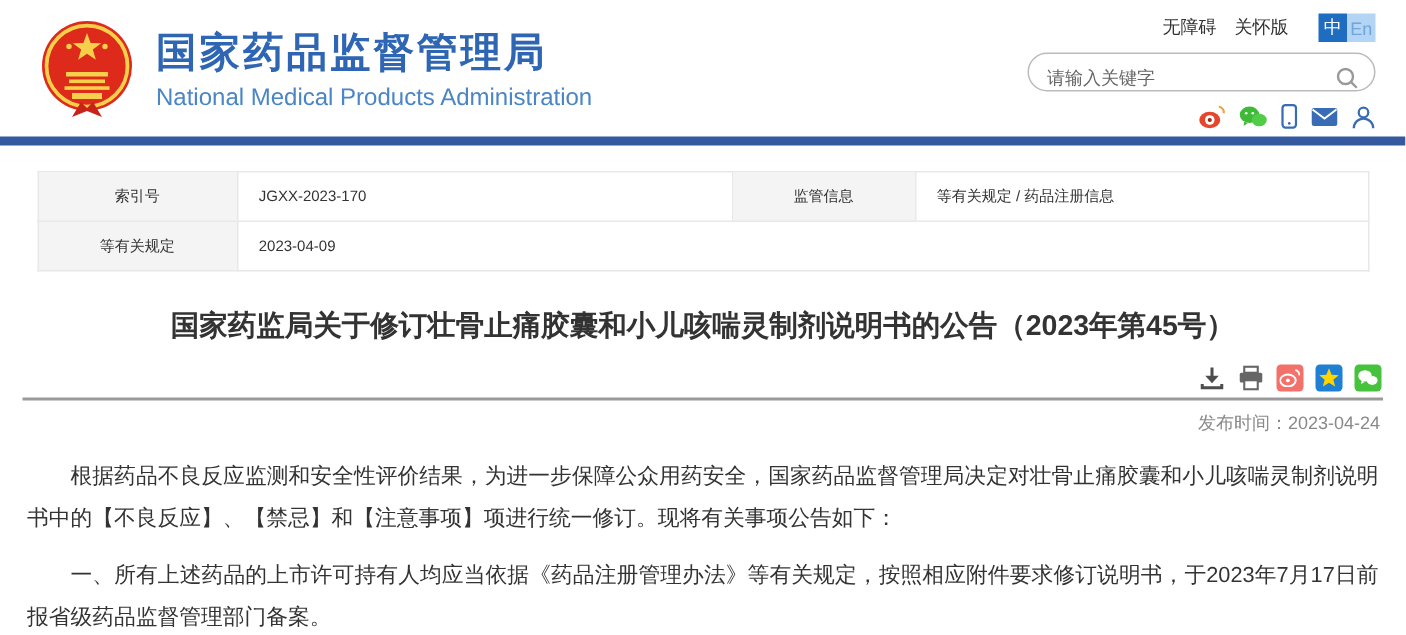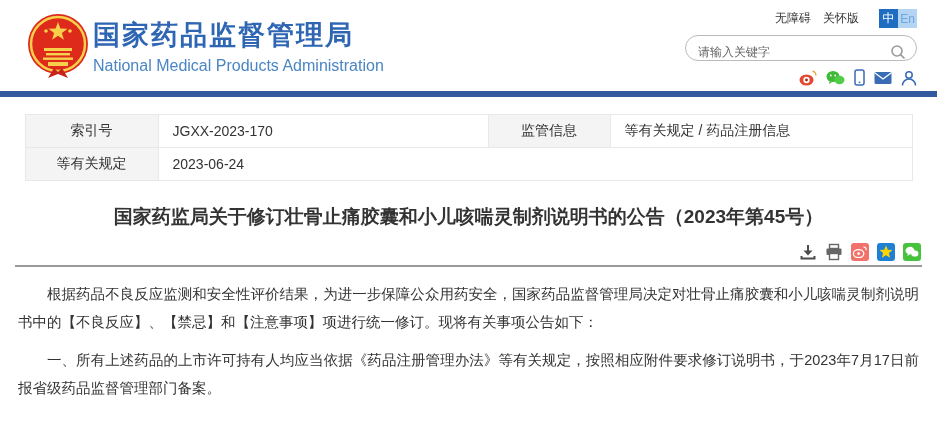--- a/index.html
+++ b/index.html
@@ -8,21 +8,21 @@
     width: 937px; height: 423px; overflow: hidden;
     background: #fff; color: #333;
     font-family: "Liberation Sans", "DejaVu Sans", sans-serif;
   }
 
   
   .header {
     height: 91px; display: flex; justify-content: space-between;
     padding: 0 20px 0 26px; background: #fff;
   }
-  .brand { display: flex; align-items: center; gap: 3px; }
+  .brand { display: flex; align-items: center; gap: 14px; }
   .emblem { width: 64px; height: 72px; margin-top: 4px; }
   .brand-cn { font-size: 27px; font-weight: bold; color: #2e66b3; letter-spacing: 2px; }
   .brand-en { font-size: 16px; color: #4a85c4; margin-top: 4px; }
 
   .header-right { display: flex; flex-direction: column; align-items: flex-end; padding-top: 9px; }
   .top-links { display: flex; align-items: center; gap: 12px; font-size: 12px; color: #333; }
   .top-link { cursor: pointer; text-decoration: none; color: #333; }
   .lang-toggle { display: flex; margin-left: 8px; }
   .lang-box { width: 19px; height: 19px; display: flex; align-items: center; justify-content: center; font-size: 12px; cursor: pointer; }
   .lang-zh { background: #1f6dc1; color: #fff; }
@@ -41,21 +41,21 @@
 
   .social-row { display: flex; gap: 9px; margin-top: 8px; align-items: center; }
   .social-row svg { display: block; cursor: pointer; }
 
   
   .blue-bar { height: 6px; background: #35599f; }
 
   
   .meta-table {
     width: 888px; margin: 17px auto 0; border-collapse: collapse;
-    font-size: 14px; color: #333; table-layout: fixed;
+    font-size: 10px; color: #333; table-layout: fixed;
   }
   .meta-table td { border: 1px solid #e8e8e8; height: 33px; padding: 0 14px; overflow: hidden; white-space: nowrap; }
   .meta-table td.lbl { background: #f4f4f4; text-align: center; padding: 0 4px; }
   .col-l1 { width: 133px; } .col-v1 { width: 330px; } .col-l2 { width: 122px; }
 
   
   .article-title {
     text-align: center; font-size: 19px; font-weight: bold; color: #333;
     margin: 23px 10px 0;
   }
@@ -147,21 +147,21 @@
   <table class="meta-table">
     <tbody>
         <tr>
       <td class="lbl col-l1">索引号</td>
       <td class="col-v1">JGXX-2023-170</td>
       <td class="lbl col-l2">监管信息</td>
       <td>等有关规定 / 药品注册信息</td>
     </tr>
     <tr>
       <td class="lbl">等有关规定</td>
-      <td colspan="3">2023-06-24</td>
+      <td colspan="3">2023-04-09</td>
     </tr>
   </tbody>
     </table>
 
   <h1 class="article-title">国家药监局关于修订壮骨止痛胶囊和小儿咳喘灵制剂说明书的公告（2023年第45号）</h1>
 
   <div class="tools">
     <svg width="18" height="18" viewBox="0 0 18 18">
       <line x1="9" y1="2" x2="9" y2="10" stroke="#4d4d4d" stroke-width="2"></line>
       <path d="M4.5 7.5 L9 12.5 L13.5 7.5 Z" fill="#4d4d4d"></path>
@@ -188,18 +188,19 @@
       <svg width="14" height="12" viewBox="0 0 14 12">
         <ellipse cx="5" cy="4.6" rx="4.5" ry="3.8" fill="#fff"></ellipse>
         <ellipse cx="9.8" cy="7.6" rx="3.6" ry="3" fill="#fff"></ellipse>
         <path d="M2.8 7.8 L2.4 10 L4.8 8.6" fill="#fff"></path>
       </svg>
     </span>
   </div>
 
   <hr class="rule">
 
+  <div class="pubdate">发布时间：2023-04-24</div>
 
   <div class="article-body">
     <p>根据药品不良反应监测和安全性评价结果，为进一步保障公众用药安全，国家药品监督管理局决定对壮骨止痛胶囊和小儿咳喘灵制剂说明书中的【不良反应】、【禁忌】和【注意事项】项进行统一修订。现将有关事项公告如下：</p>
     <p>一、所有上述药品的上市许可持有人均应当依据《药品注册管理办法》等有关规定，按照相应附件要求修订说明书，于2023年7月17日前报省级药品监督管理部门备案。</p>
   </div>
 </main>
 
 </body></html>

